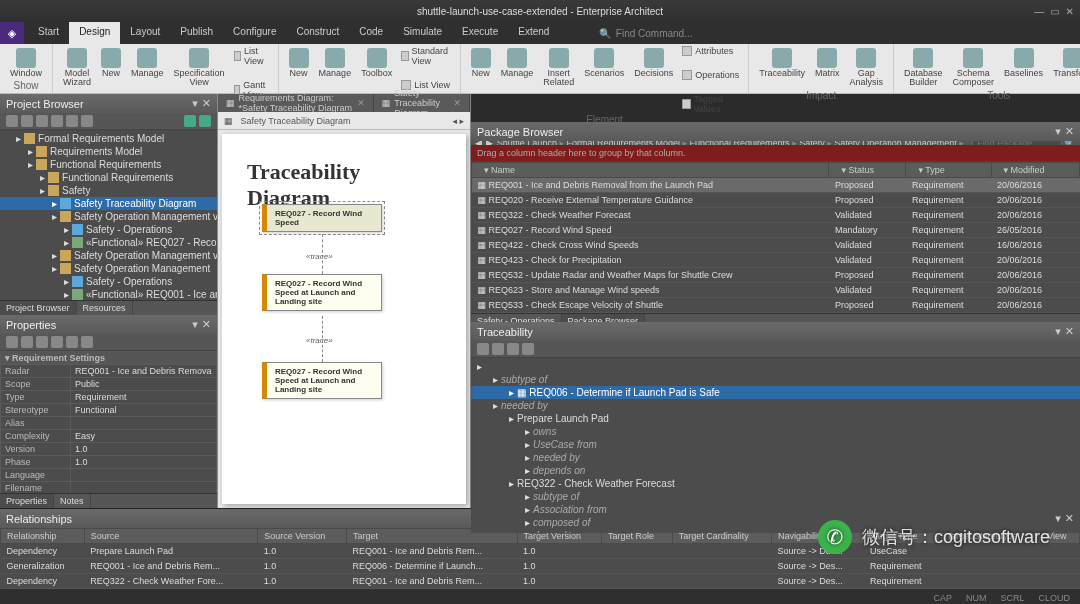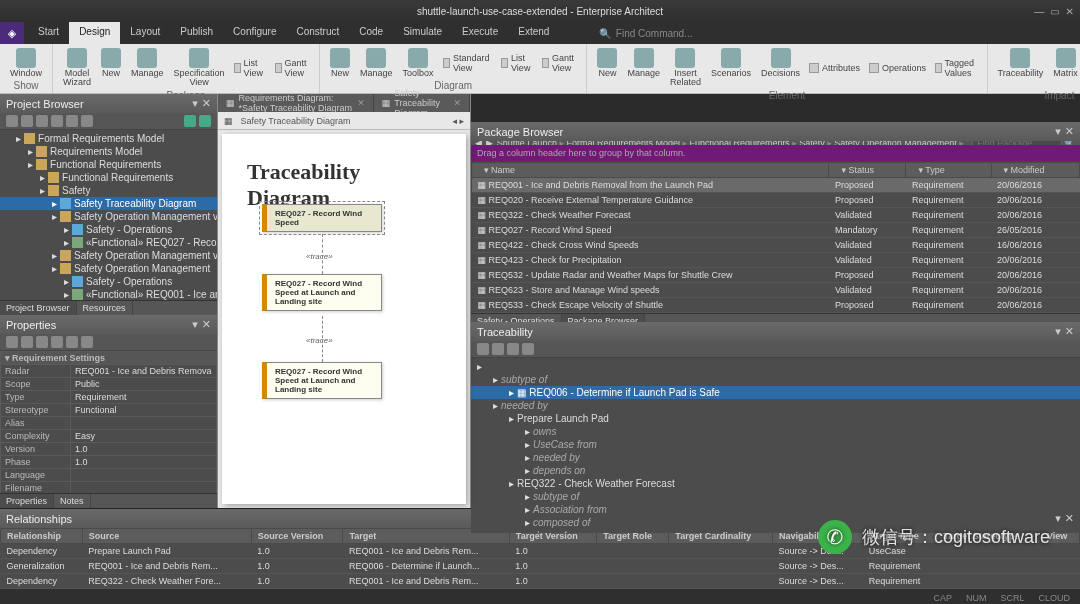--- a/index.html
+++ b/index.html
@@ -11,21 +11,21 @@
 .menubar .mitem.active { background: #e8e8e8; color: #222; }
 .menubar .logo { width: 24px; background:#4b2a7b; margin-right:4px; display:flex;align-items:center;justify-content:center;color:#fff;font-size:11px;}
 .menubar .findcmd { margin-left: 40px; color:#888; display:flex;align-items:center;gap:4px;}
 .ribbon { background: #e8e8e8; height: 50px; display: flex; border-bottom: 1px solid #bbb; }
 .rgroup { border-right: 1px solid #ccc; padding: 2px 6px 0 6px; display: flex; flex-direction: column; }
 .rgroup .ricons { display: flex; gap: 2px; flex: 1; }
 .ricon { display: flex; flex-direction: column; align-items: center; justify-content: flex-start; padding: 2px 4px; cursor: pointer; }
 .ricon .glyph { width: 20px; height: 20px; background: #8aa; border-radius: 3px; margin-bottom: 1px; }
 .ricon span { font-size: 9px; color: #444; line-height: 1.05; text-align: center; }
 .rgroup .rlabel { font-size: 10px; color: #666; text-align: center; padding-bottom: 11px; }
-.rcol { display:flex; flex-direction:row; gap:3px; justify-content:center;}
+.rcol { display:flex; flex-direction:column; gap:14px; justify-content:center;}
 .rcol .ritem { display:flex; align-items:center; gap:3px; font-size:9px; color:#444; padding:0 3px; cursor:pointer;}
 .rcol .ritem .dot{width:10px;height:10px;background:#ccc;border:1px solid #999;}
 .workarea { display: flex; height: 414px; }
 .leftcol { width: 218px; display: flex; flex-direction: column; background: #4c4c4c; border-right:1px solid #888;}
 .panel-hd { background: linear-gradient(#6a6a6a,#5a5a5a); color: #eee; padding: 3px 6px; display: flex; align-items: center; justify-content: space-between; font-size: 11px; }
 .panel-hd .pbtns { display:flex; gap:4px; color:#ccc;}
 .panel-tool { background:#565656; padding:2px 6px; display:flex; gap:3px; border-bottom:1px solid #444;}
 .panel-tool .tb{width:12px;height:12px;background:#888;border-radius:2px;}
 .tree { background:#4c4c4c; flex:1; overflow:auto; color:#ddd; padding:2px 0;}
 .tree .tn { display:flex; align-items:center; gap:3px; padding:1px 4px; white-space:nowrap; cursor:pointer;}
@@ -53,29 +53,29 @@
 .reqbox { width:120px; border:1px solid #888; background:#fdfdf0; box-shadow:1px 1px 3px rgba(0,0,0,.2); position:absolute; font-size:8px; padding:4px 4px 4px 8px; border-left:5px solid #d88800;}
 .reqbox.sel{background:#e8e8d0; outline:1px dashed #888; outline-offset:2px;}
 .tracelbl{position:absolute;font-size:8px;color:#666;font-style:italic;}
 .arrow{position:absolute;border-left:1px dashed #888;}
 .rightcol { width:610px; display:flex; flex-direction:column; border-left:1px solid #888;}
 .pkgbrowse { background:#4c4c4c; color:#ddd; display:flex;flex-direction:column;}
 .crumbs{background:#565656;padding:2px 4px;display:flex;align-items:center;gap:4px;font-size:9px;color:#ccc;overflow:hidden;}
 .crumbs .sep{color:#888;}
 .crumbs .find{margin-left:auto;}
 .crumbs input{background:#4a4a4a;border:1px solid #666;color:#ccc;font-size:9px;padding:1px 4px;width:90px;}
-.ghdr{background:#701a75;padding:3px 6px;font-size:9px;color:#aaa;border-bottom:1px solid #444;}
+.ghdr{background:#7f1d1d;padding:3px 6px;font-size:9px;color:#aaa;border-bottom:1px solid #444;}
 .gridtbl{width:100%;border-collapse:collapse;font-size:9px;}
 .gridtbl th{background:#5c5c5c;border:1px solid #4a4a4a;padding:2px 12px;text-align:left;color:#ccc;font-weight:normal;}
 .gridtbl td{border-bottom:1px solid #555;padding:2px 6px;color:#ddd;}
 .gridtbl tr.sel td{background:#6a6a6a;}
 .traceview{background:#4c4c4c;flex:1;}
 .bottompane{background:#4c4c4c;border-top:1px solid #222;color:#ddd;}
 .reltab{width:100%;border-collapse:collapse;font-size:9px;}
-.reltab th{background:#5c5c5c;border:1px solid #4a4a4a;padding:2px 6px;text-align:left;color:#ccc;font-weight:bold;}
+.reltab th{background:#5c5c5c;border:1px solid #4a4a4a;padding:2px 6px;text-align:left;color:#ccc;font-weight:normal;}
 .reltab td{padding:2px 6px;border-bottom:1px solid #555;}
 .statusbar{background:#2f2f2f;height:18px;color:#888;display:flex;align-items:center;justify-content:flex-end;gap:14px;padding:0 10px;font-size:9px;}
 .watermark{position:absolute;right:30px;bottom:50px;color:rgba(255,255,255,.85);font-size:18px;display:flex;align-items:center;gap:10px;pointer-events:none;text-shadow:0 0 4px #000;}
 .watermark .wx{width:34px;height:34px;border-radius:50%;background:#3cb34a;display:flex;align-items:center;justify-content:center;color:#fff;font-size:20px;}
 </style>
 </head>
 <body>
 
 <div class="titlebar">
   <span>shuttle-launch-use-case-extended - Enterprise Architect</span>

